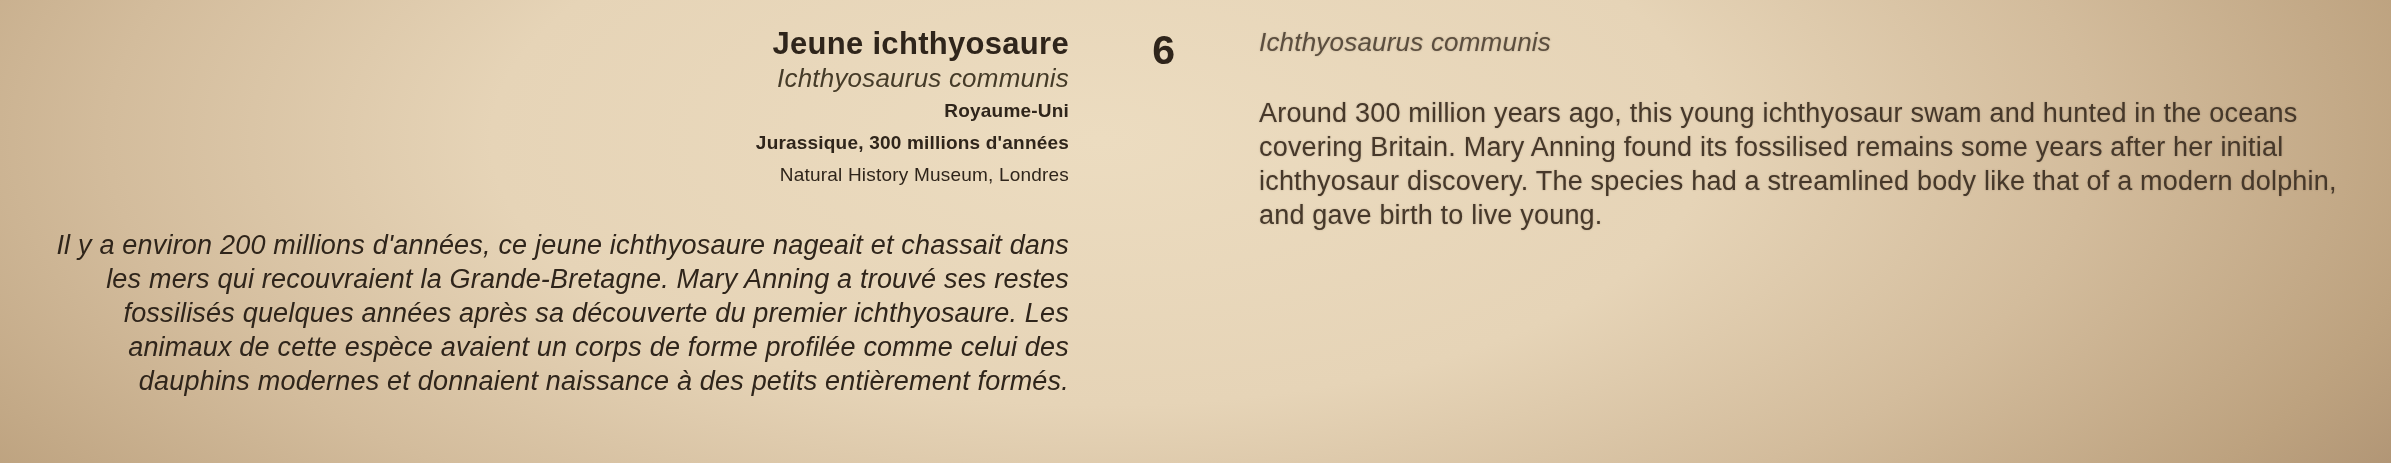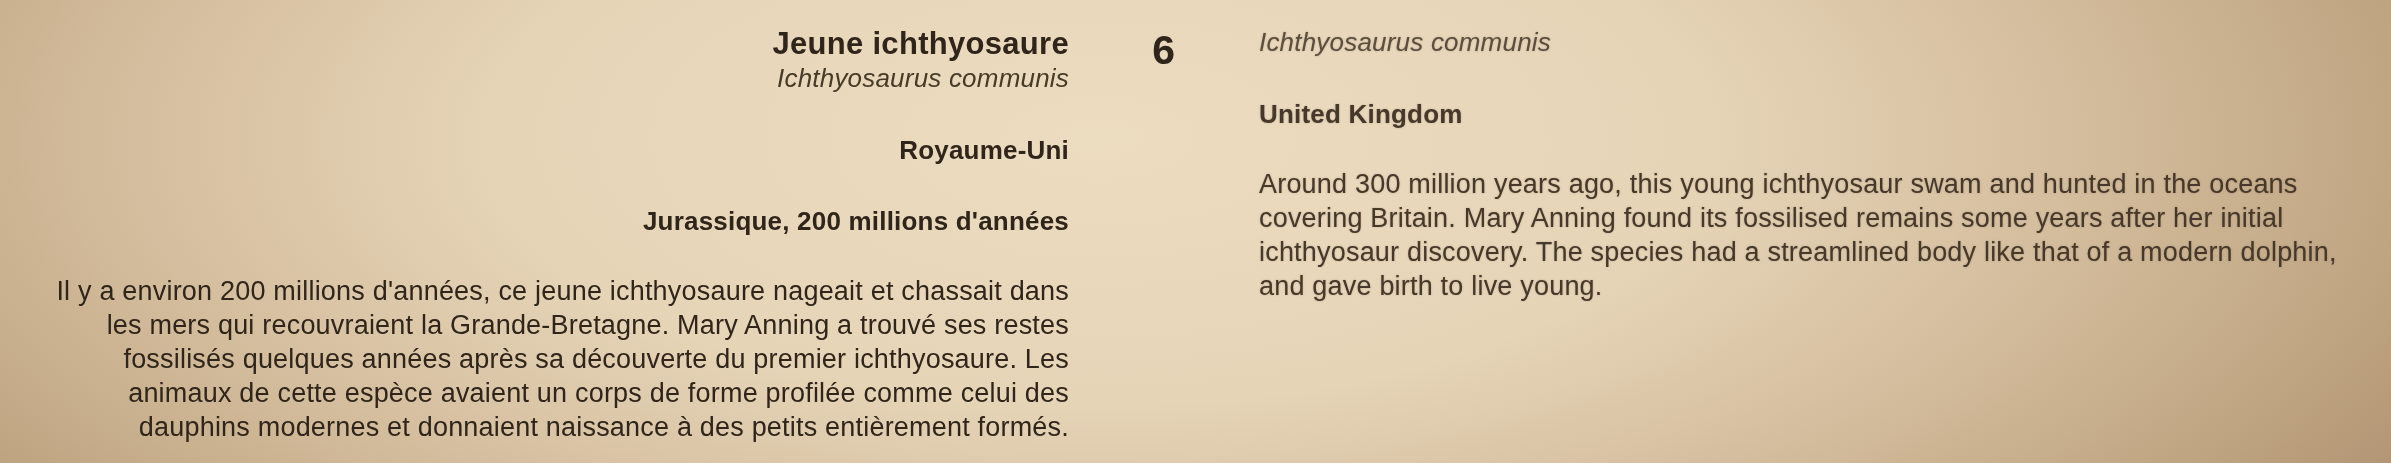--- a/index.html
+++ b/index.html
@@ -46,54 +46,53 @@
   }
   p.species {
     font-style: italic;
     font-size: 26px;
     line-height: 33px;
     color: var(--ink-species);
     letter-spacing: 0.2px;
   }
   .col.en p.species { color: var(--ink-species-en); }
   p.meta {
-    font-size: 26px;
+    font-size: 19px;
     line-height: 32px;
     letter-spacing: 0.2px;
-    margin-top: 39px;
   }
   p.meta.bold { font-weight: bold; }
   p.museum { font-weight: normal; }
   p.desc {
     margin-top: 37px;
     font-size: 27px;
     line-height: 34px;
     letter-spacing: 0.2px;
     font-weight: normal;
   }
-  .col.fr p.desc { padding-left: 2px; }
+  .col.fr p.desc { padding-left: 2px; font-style: italic; }
 </style>
 </head>
 <body>
 
 <div class="plaque">
 
   <section class="col fr">
     <header>
       <h1 class="title">Jeune ichthyosaure</h1>
       <p class="species">Ichthyosaurus communis</p>
       <p class="meta bold">Royaume-Uni</p>
-      <p class="meta bold">Jurassique, 200 millions d'années</p>
+      <p class="meta bold">Jurassique, 300 millions d'années</p>
+      <p class="meta museum">Natural History Museum, Londres</p>
     </header>
     <p class="desc">Il y a environ 200 millions d'années, ce jeune ichthyosaure nageait et chassait dans les mers qui recouvraient la Grande-Bretagne. Mary Anning a trouvé ses restes fossilisés quelques années après sa découverte du premier ichthyosaure. Les animaux de cette espèce avaient un corps de forme profilée comme celui des dauphins modernes et donnaient naissance à des petits entièrement formés.</p>
   </section>
 
   <div class="num">6</div>
 
   <section class="col en">
     <header>
       <p class="species">Ichthyosaurus communis</p>
-      <p class="meta bold">United Kingdom</p>
     </header>
     <p class="desc">Around 300 million years ago, this young ichthyosaur swam and hunted in the oceans covering Britain. Mary Anning found its fossilised remains some years after her initial ichthyosaur discovery. The species had a streamlined body like that of a modern dolphin, and gave birth to live young.</p>
   </section>
 
 </div>
 
 </body></html>

